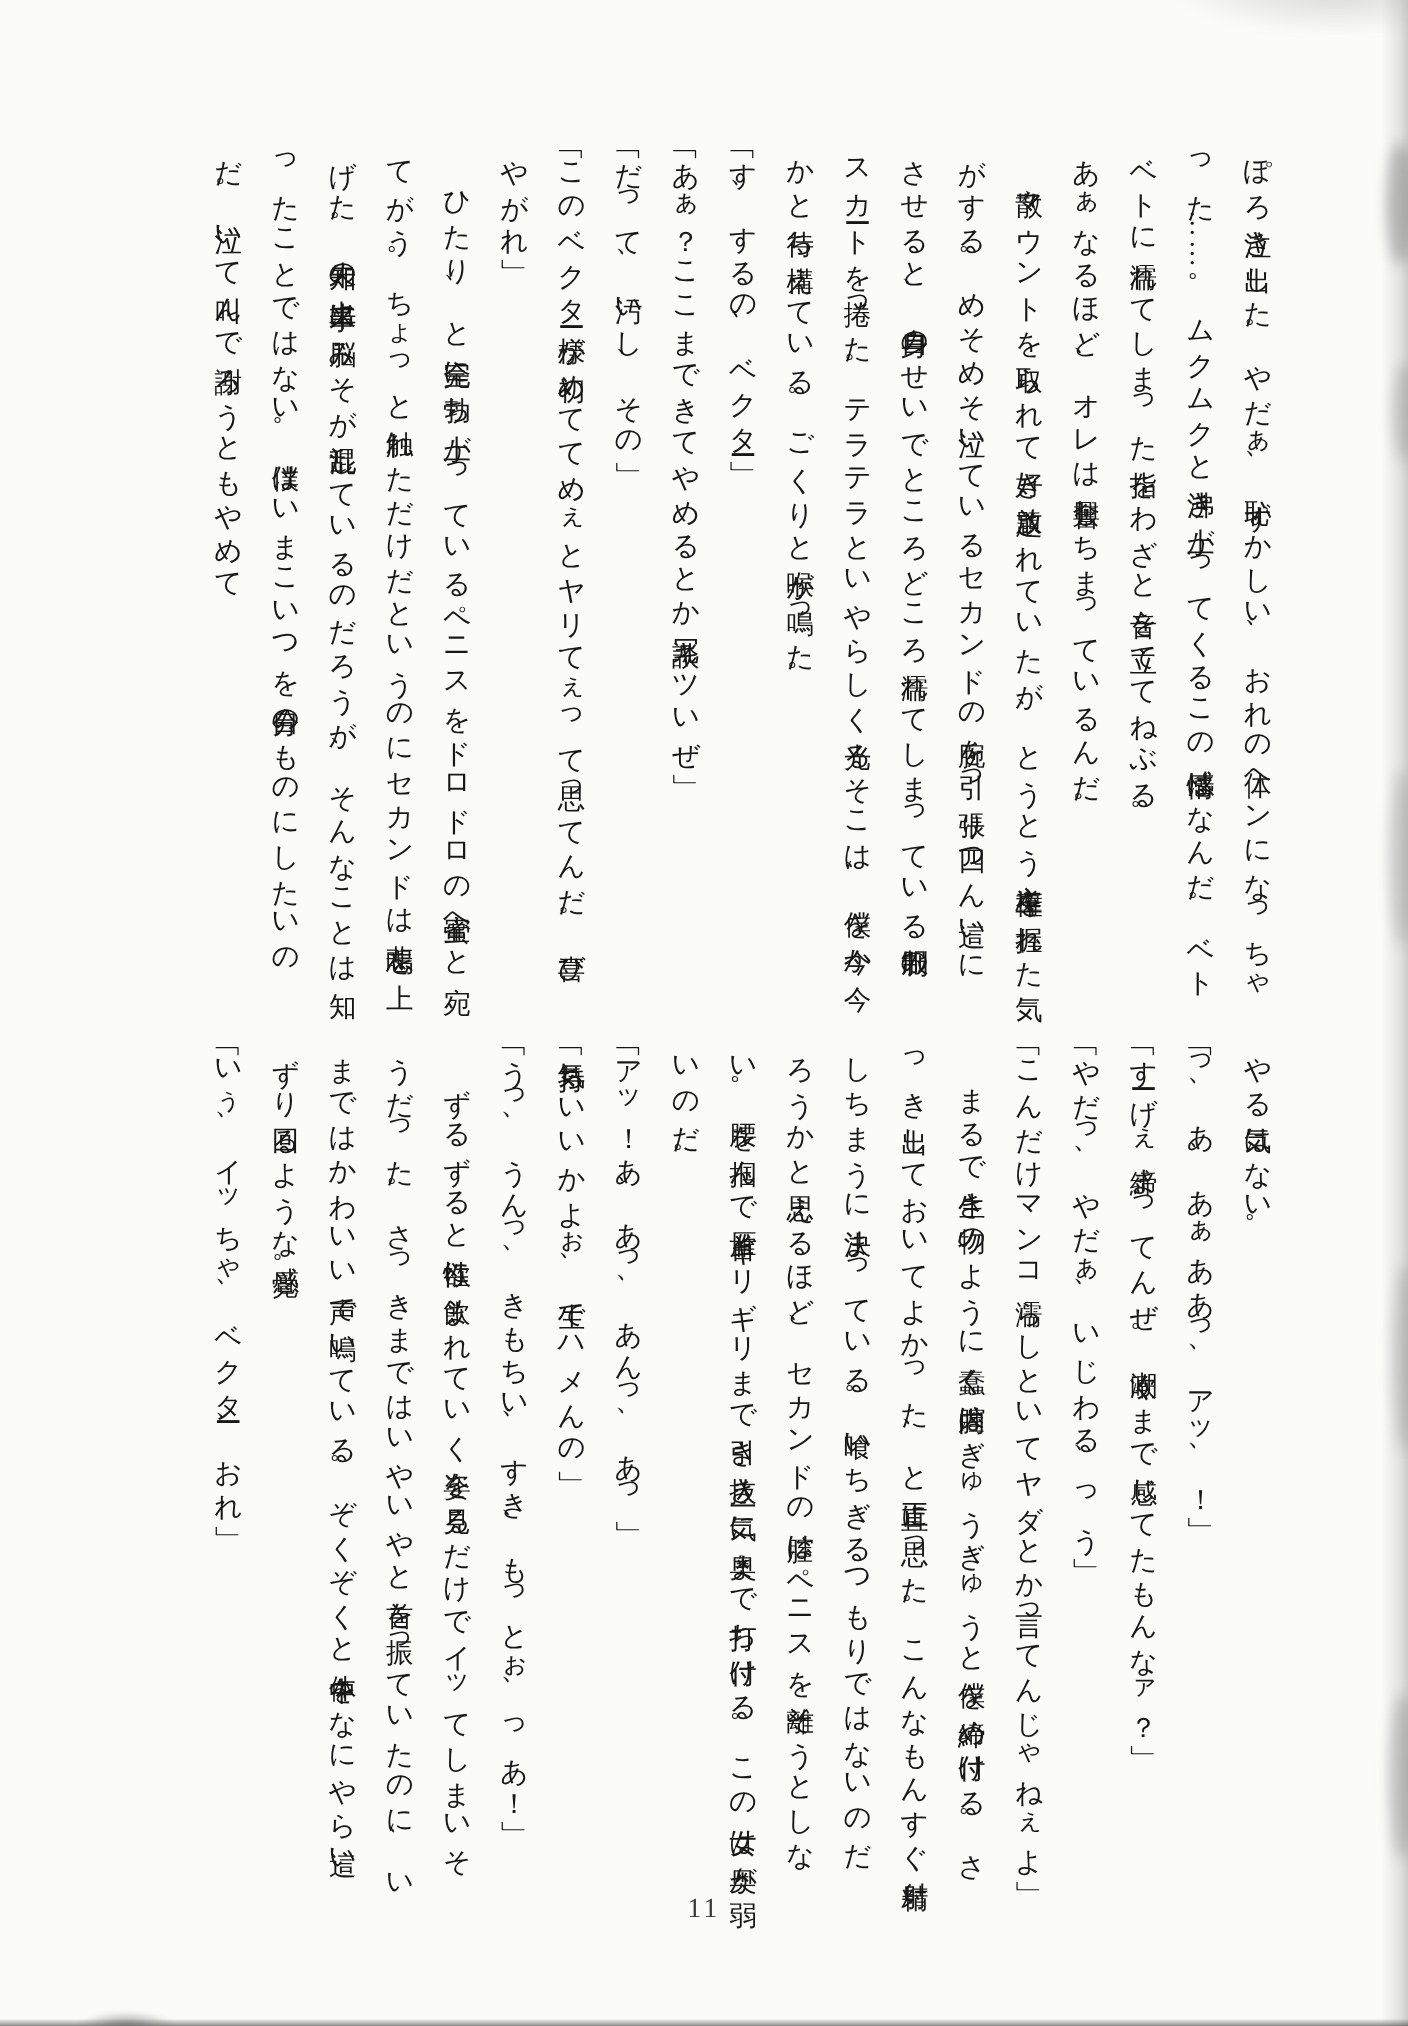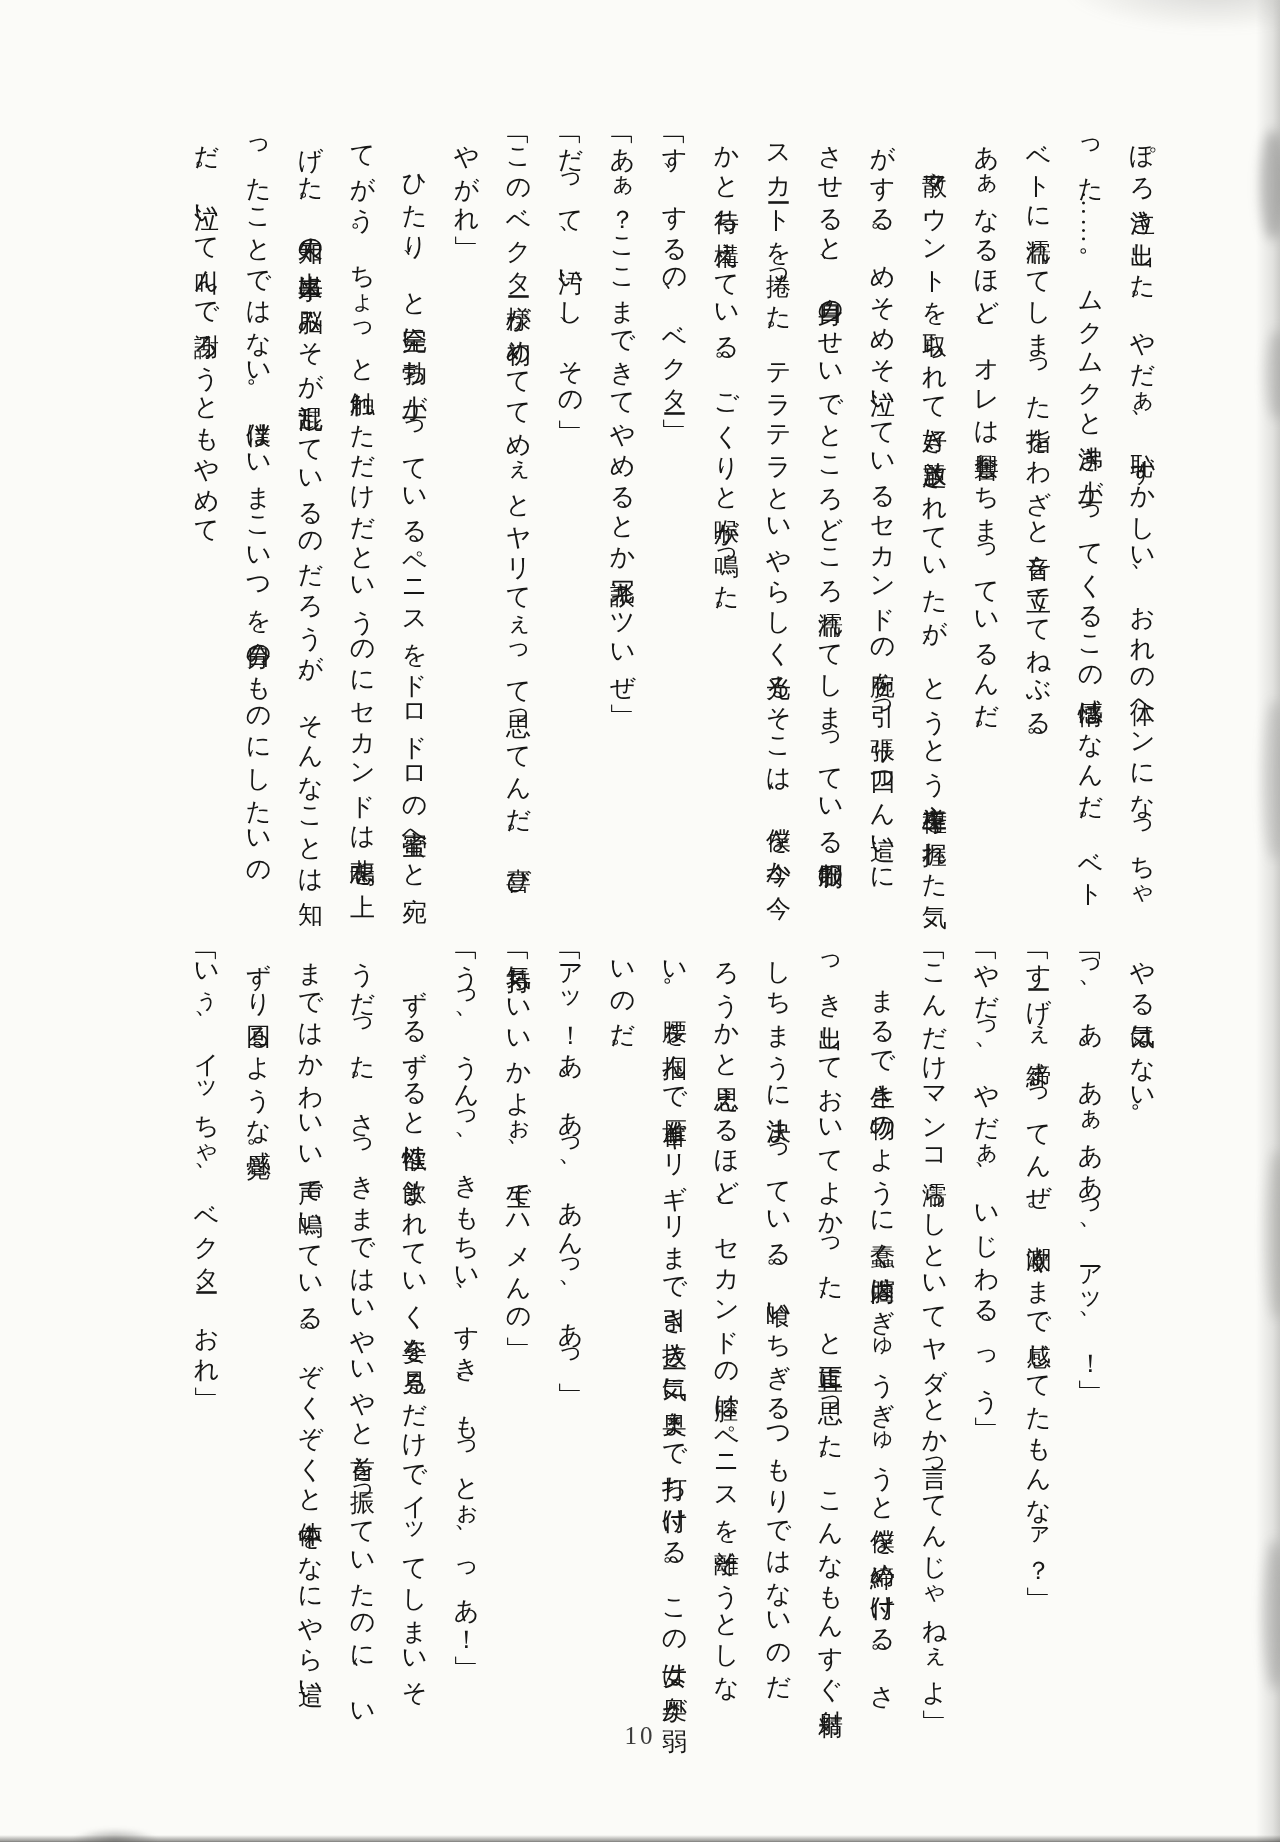--- a/index.html
+++ b/index.html
@@ -84,21 +84,21 @@
     <p>「やだっ、やだぁ、いじわる、っう」</p>
     <p>「こんだけマンコ濡らしといてヤダとか言ってんじゃねぇよ」</p>
     <p>　まるで生き物のように蠢く膣内はぎゅうぎゅうと僕を締め付ける。さっき出しておいてよかった、と正直に思った。こんなもんすぐ射精しちまうに決まっている。喰いちぎるつもりではないのだろうかと思えるほど、セカンドの膣はペニスを離そうとしない。腰を掴んで雁首ギリギリまで引き抜き一気に奥まで打ち付ける。この女は奥が弱いのだ。</p>
     <p>「アッ！あ、あっ、あんっ、あっ」</p>
     <p>「気持ちいいかよぉ、生でハメんの」</p>
     <p>「うっ、うんっ、きもちい、すき、もっとぉ、っあ！」</p>
     <p>　ずるずると性欲に飲まれていく姿を見るだけでイッてしまいそうだった。さっきまではいやいやと首を振っていたのに、いまではかわいい声で鳴いている。ぞくぞくと体中をなにやら這いずり回るような感覚。</p>
     <p>「いぅ、イッちゃ、ベクター、おれ」</p>
   </div>
 
-  <div class="page-number">10</div>
+  <div class="page-number">11</div>
 
   <div class="edge-right"></div>
   <div class="smudge sm1"></div>
   <div class="smudge sm2"></div>
   <div class="smudge sm3"></div>
   <div class="smudge sm4"></div>
   <div class="smudge sm5"></div>
   <div class="corner-top"></div>
   <div class="edge-bottom"></div>
   <div class="corner-bottom-left"></div>

